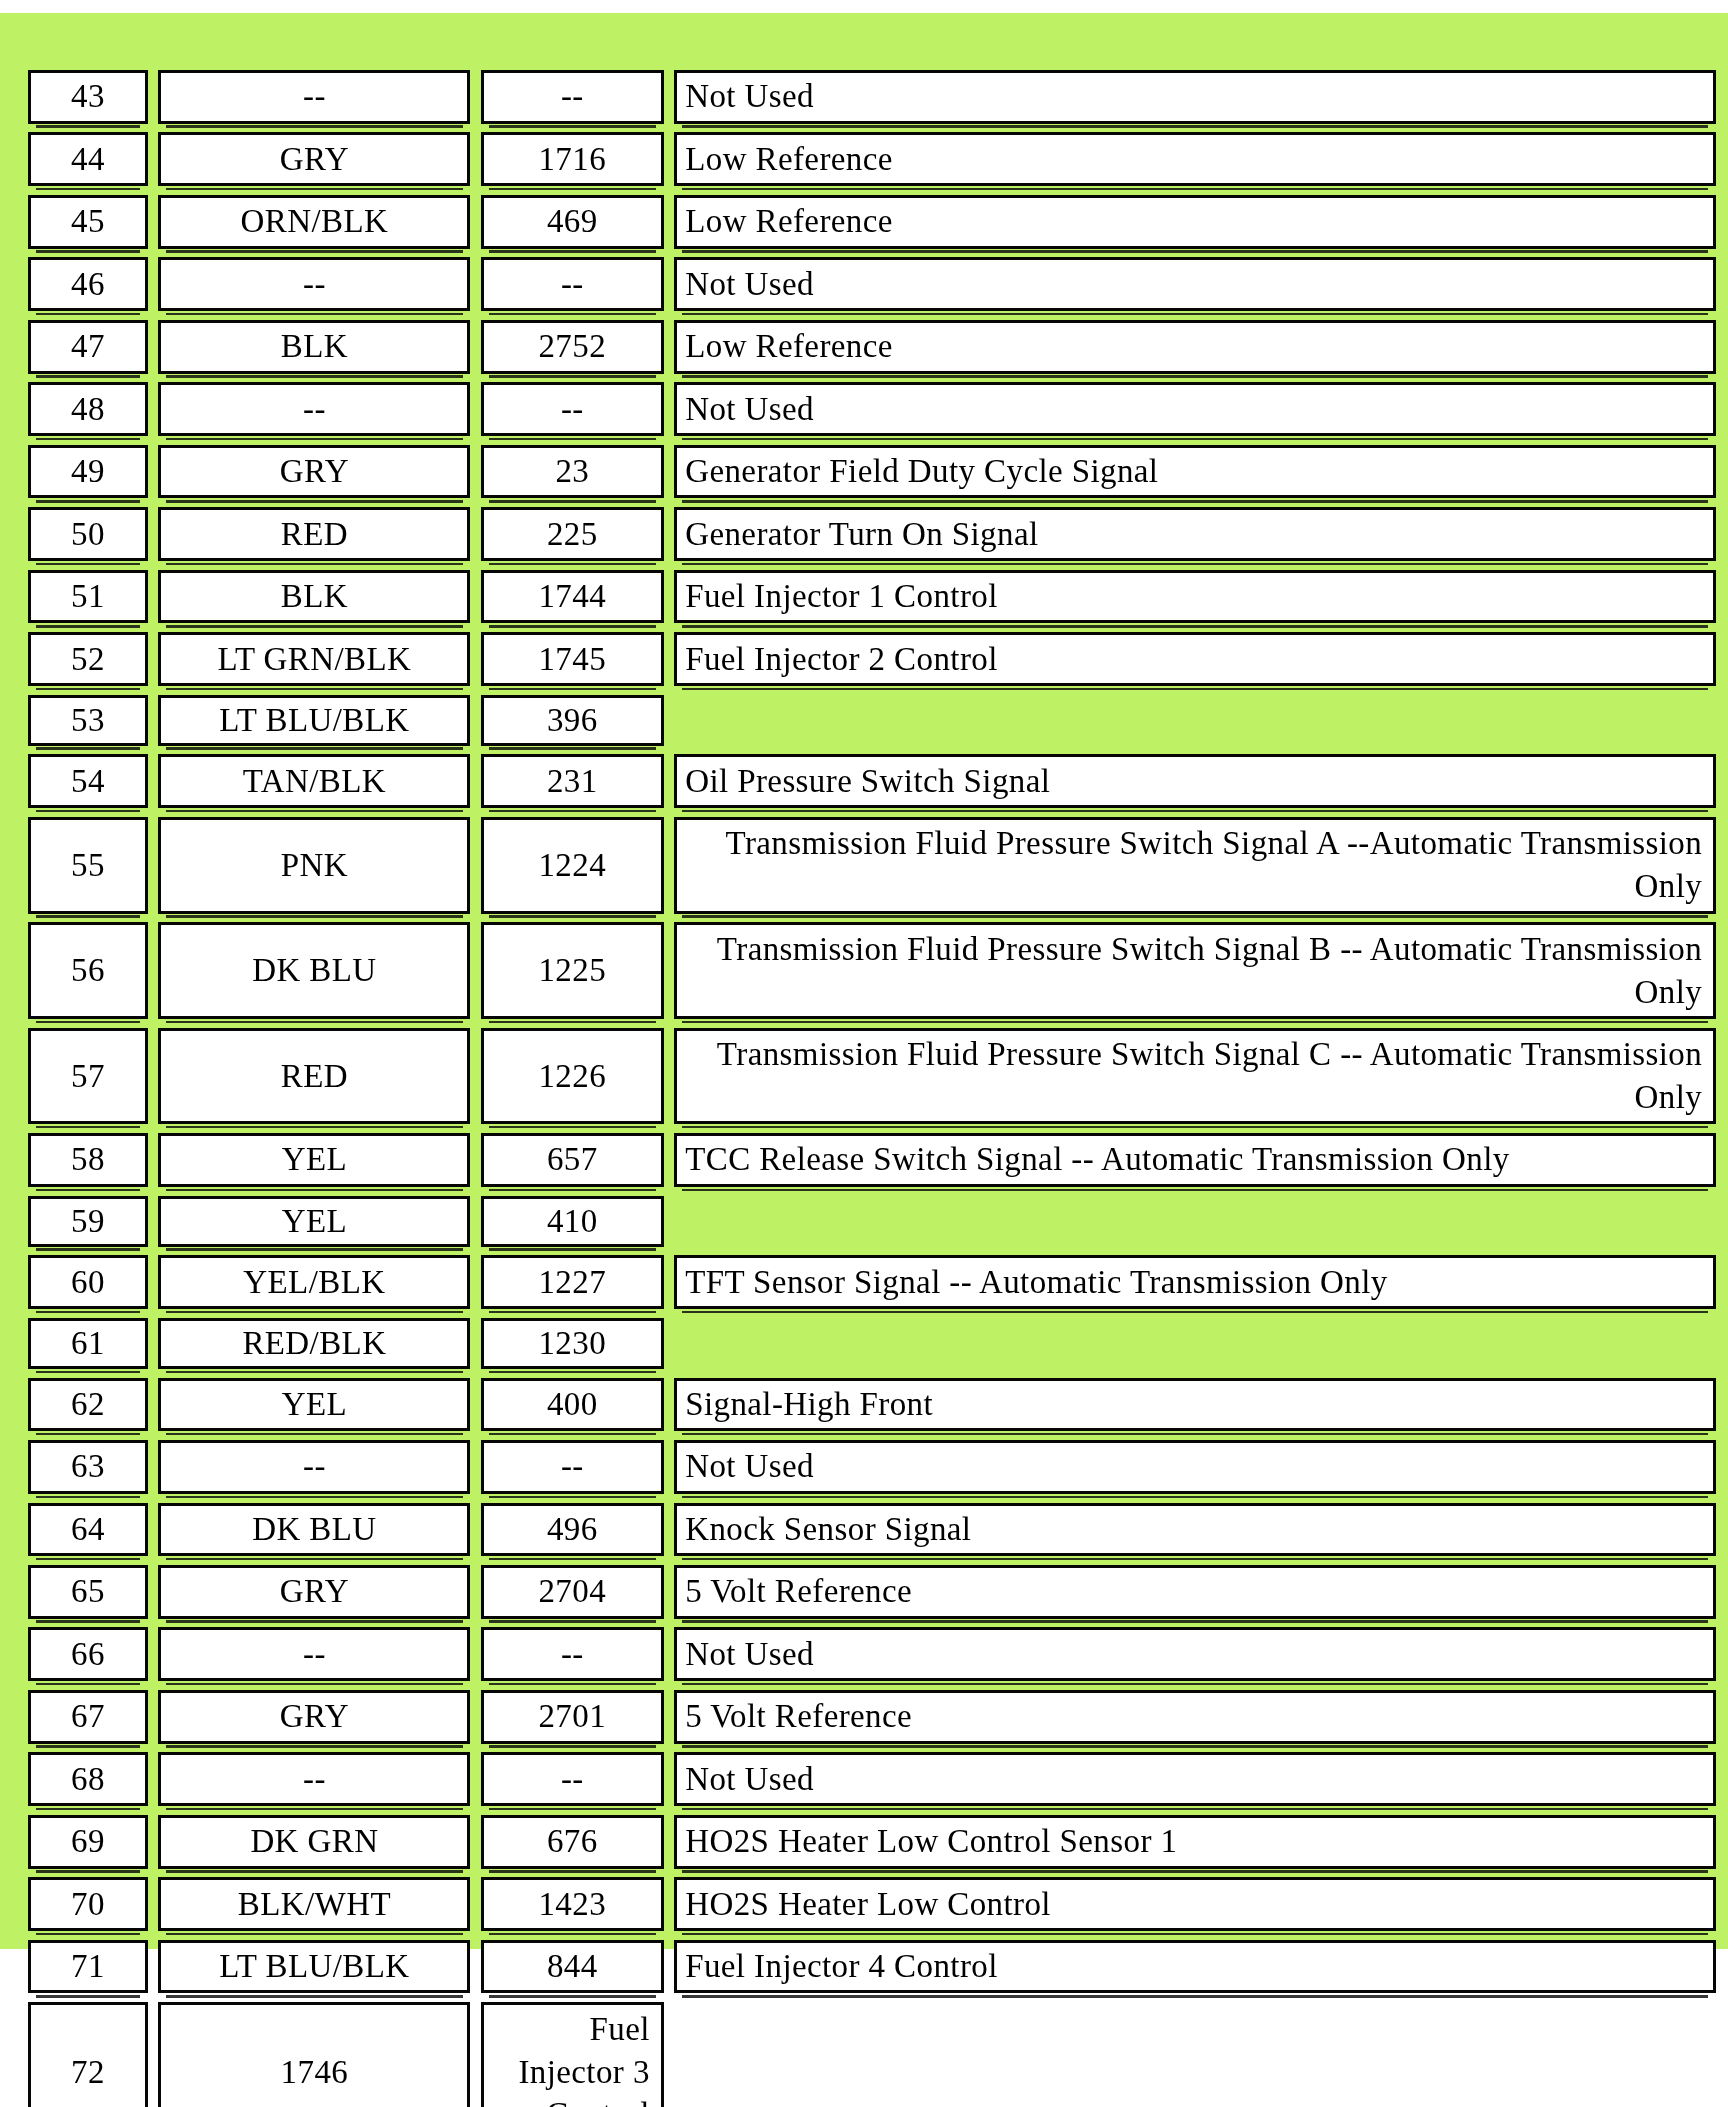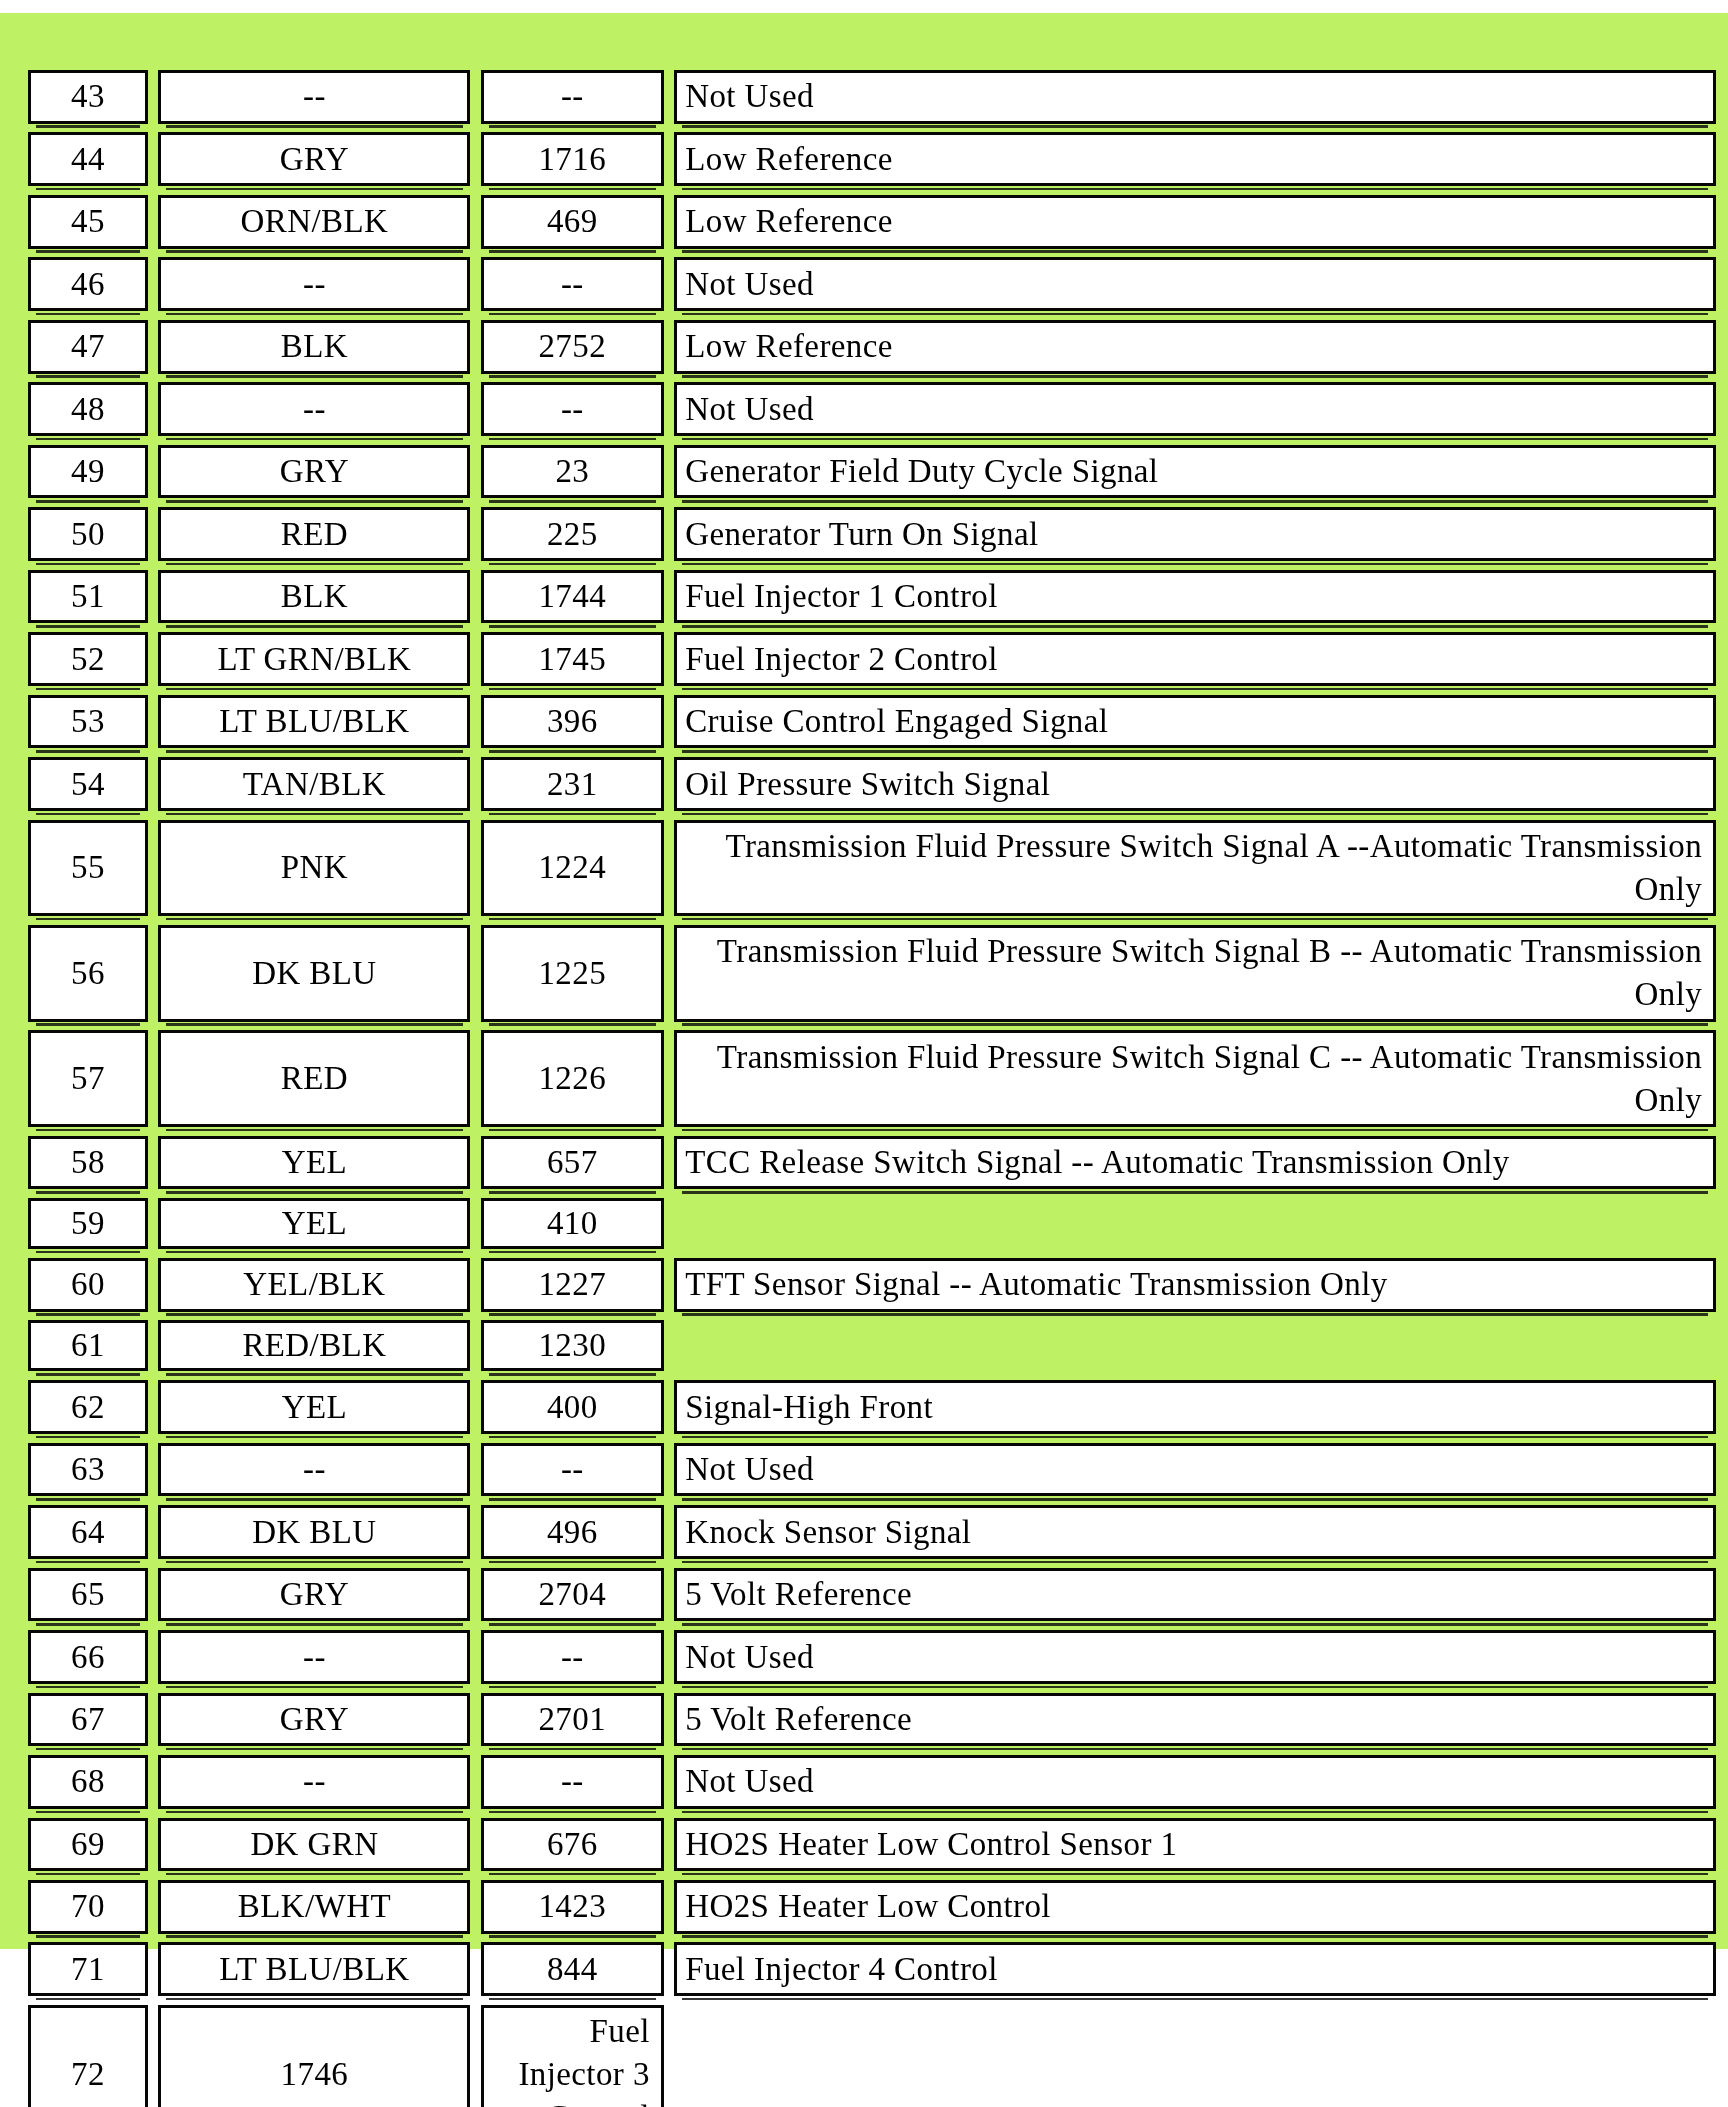--- a/index.html
+++ b/index.html
@@ -138,21 +138,20 @@
     <div class="cell pin">52</div>
     <div class="cell color">LT GRN/BLK</div>
     <div class="cell circuit">1745</div>
     <div class="cell function">Fuel Injector 2 Control</div>
   </div>
 
   <div class="row">
     <div class="cell pin">53</div>
     <div class="cell color">LT BLU/BLK</div>
     <div class="cell circuit">396</div>
-    <div class="cell function">Cruise Control Engaged Signal</div>
   </div>
 
   <div class="row">
     <div class="cell pin">54</div>
     <div class="cell color">TAN/BLK</div>
     <div class="cell circuit">231</div>
     <div class="cell function">Oil Pressure Switch Signal</div>
   </div>
 
   <div class="row">

